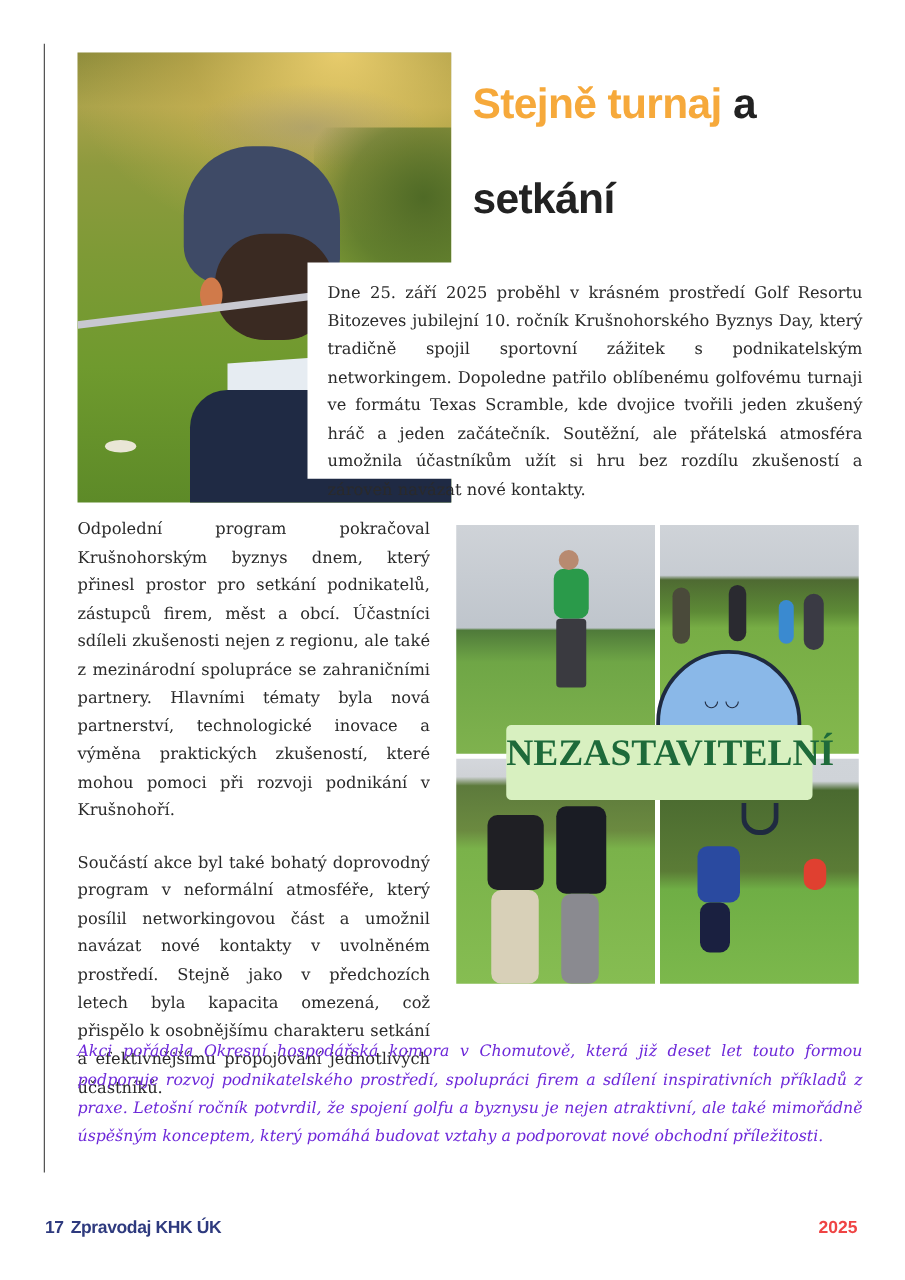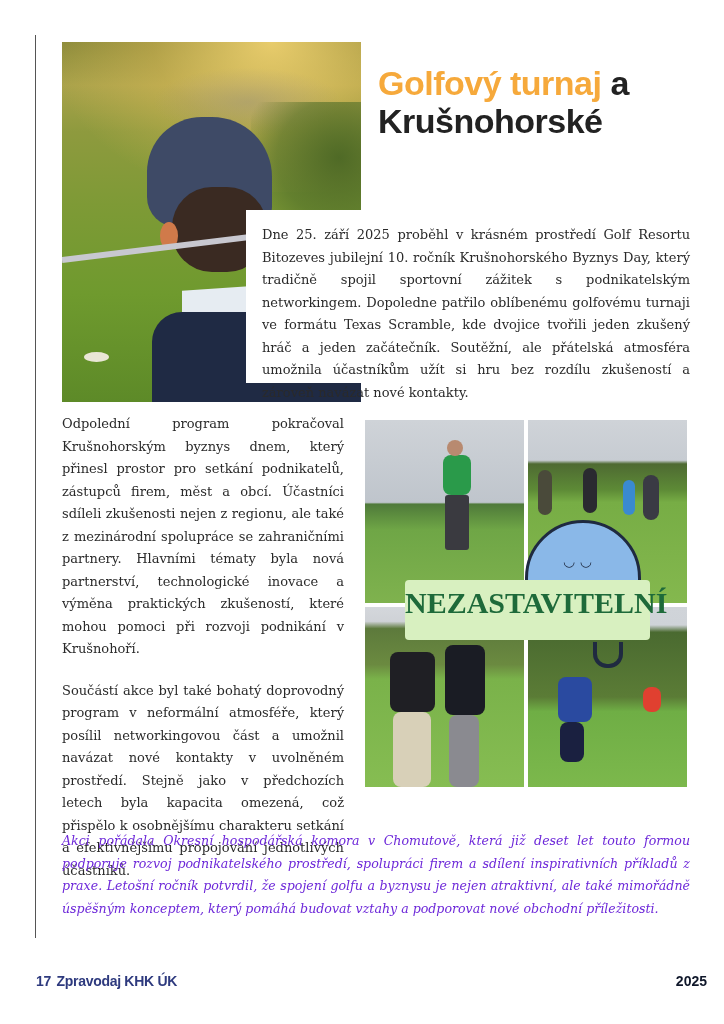--- a/index.html
+++ b/index.html
@@ -39,43 +39,44 @@
   .umbrella { position:absolute; left:160px; top:100px; width:110px; height:75px; background:#8ab8e8; border:3px solid #1f2a40; border-radius:80px 80px 10px 10px; }
   .umbrella .face { position:absolute; left:35px; top:30px; font-size:14px; color:#1f2a40; font-family:"DejaVu Sans", sans-serif; }
   .umbrella-handle { position:absolute; left:228px; top:222px; width:22px; height:22px; border:4px solid #1f2a40; border-top:none; border-radius:0 0 14px 14px; }
   .banner { position:absolute; left:40px; top:160px; width:245px; height:60px; background:#d8f0c0; border-radius:4px;
     font-family:"Liberation Serif", serif; font-size:38px; line-height:46px; text-align:center; color:#1e6a3a; font-weight:bold; letter-spacing:0px; }
 
   .closing { position:absolute; left:62px; top:830px; width:628px; font-family:"DejaVu Serif", serif; font-style:italic; font-size:12.6px; line-height:22.5px; text-align:justify; color:#6d28d9; }
 
   .footer-left { position:absolute; left:36px; top:973px; font-family:"Liberation Sans", sans-serif; font-weight:bold; font-size:14px; color:#2e3a7e; letter-spacing:-0.3px; }
   .footer-left .pn { margin-right:2px; }
-  .footer-right { position:absolute; right:17px; top:973px; font-family:"Liberation Sans", sans-serif; font-weight:bold; font-size:14px; color:#0f172a; }
+  .footer-right { position:absolute; right:38px; top:973px; font-family:"Liberation Sans", sans-serif; font-weight:bold; font-size:14px; color:#ef4444; }
 </style>
 </head>
 <body>
 
 <div class="vline"></div>
 
 <div class="hero">
   <div class="sun"></div>
   <div class="village"></div>
   <div class="trees"></div>
   <div class="bunker"></div>
   <div class="cap"></div>
   <div class="hair"></div>
   <div class="ear"></div>
   <div class="club"></div>
   <div class="collar"></div>
   <div class="shirt"></div>
 </div>
 
 <h1 class="title" style="margin:0;">
-  <span class="accent">Golfový turnaj</span><span> a</span><br>
-  <span>Krušnohorské</span><br>
+  <span class="accent">Stejně turnaj</span><span> a</span><br>
+  <br>
+  <span>setkání</span>
 </h1>
 
 <div class="intro-box"></div>
 <p class="intro" style="margin:0;">Dne 25. září 2025 proběhl v krásném prostředí Golf Resortu Bitozeves jubilejní 10. ročník Krušnohorského Byznys Day, který tradičně spojil sportovní zážitek s podnikatelským networkingem. Dopoledne patřilo oblíbenému golfovému turnaji ve formátu Texas Scramble, kde dvojice tvořili jeden zkušený hráč a jeden začátečník. Soutěžní, ale přátelská atmosféra umožnila účastníkům užít si hru bez rozdílu zkušeností a zároveň navázat nové kontakty.</p>
 
 <div class="col-left">
   <p>Odpolední program pokračoval Krušnohorským byznys dnem, který přinesl prostor pro setkání podnikatelů, zástupců firem, měst a obcí. Účastníci sdíleli zkušenosti nejen z regionu, ale také z mezinárodní spolupráce se zahraničními partnery. Hlavními tématy byla nová partnerství, technologické inovace a výměna praktických zkušeností, které mohou pomoci při rozvoji podnikání v Krušnohoří.</p>
   <p>Součástí akce byl také bohatý doprovodný program v neformální atmosféře, který posílil networkingovou část a umožnil navázat nové kontakty v uvolněném prostředí. Stejně jako v předchozích letech byla kapacita omezená, což přispělo k osobnějšímu charakteru setkání a efektivnějšímu propojování jednotlivých účastníků.</p>
 </div>
 

